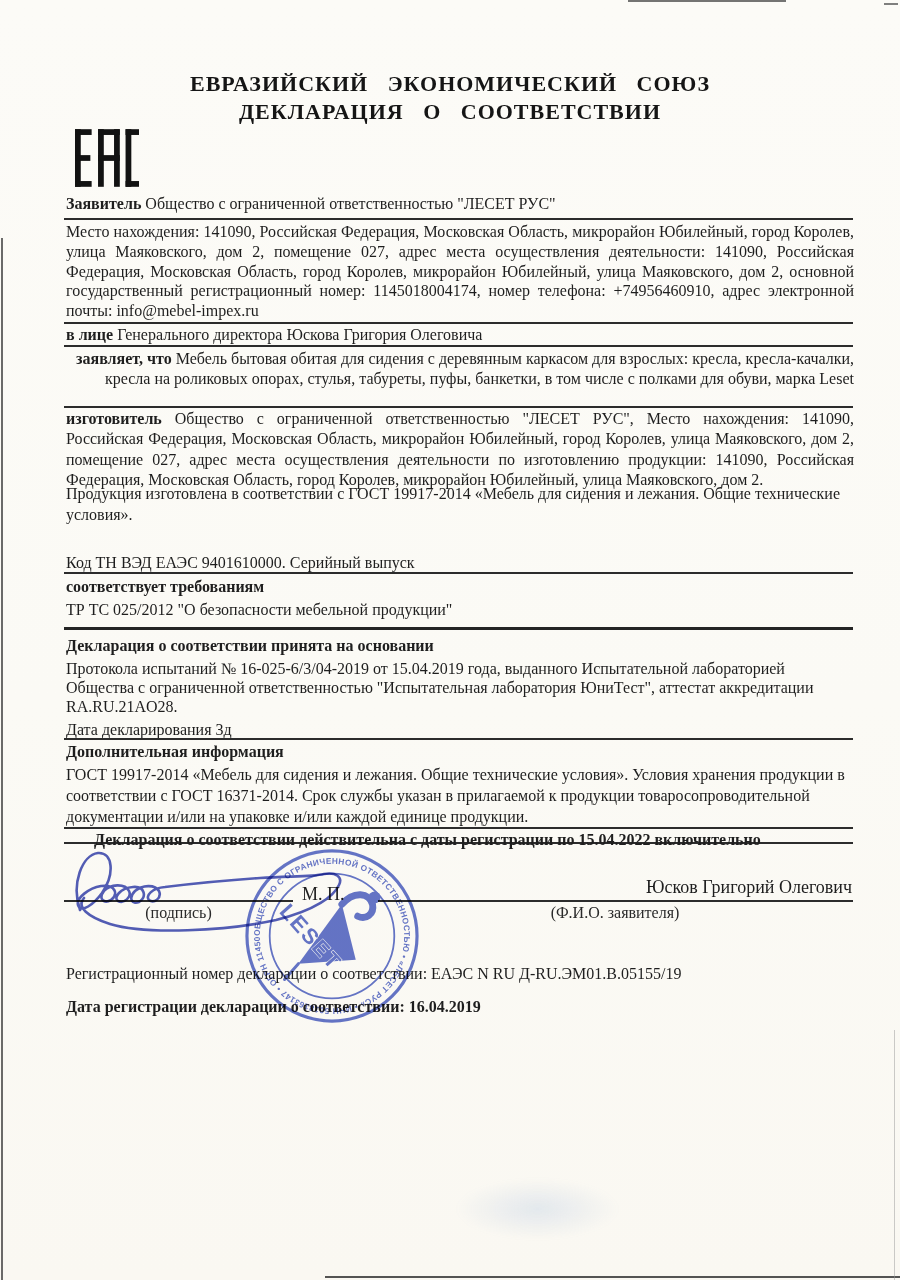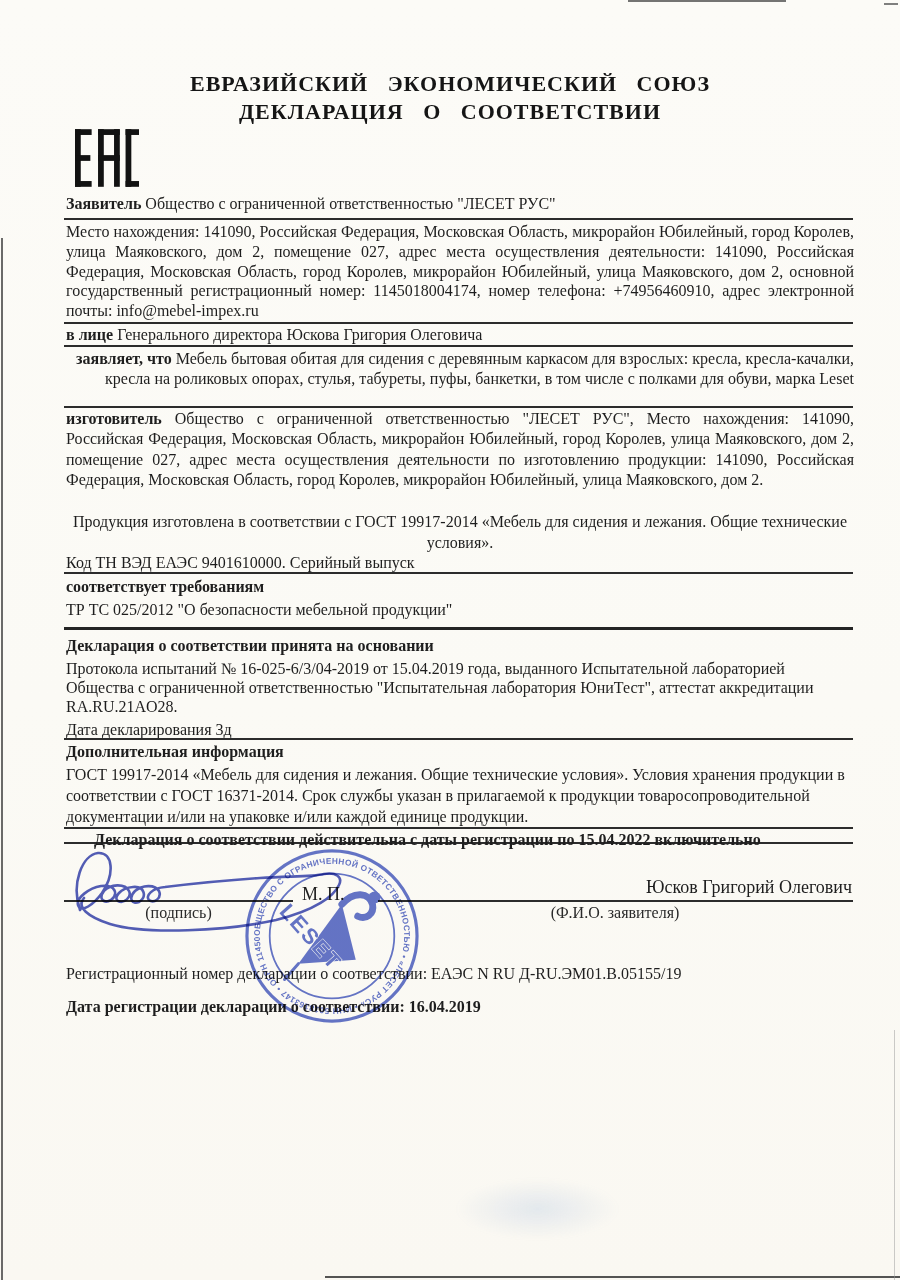--- a/index.html
+++ b/index.html
@@ -34,21 +34,21 @@
   #rule-9{top:842px;}
   .sig-line{position:absolute;top:900px;height:2px;background:#2c2c2c;}
   #sig-line-left{left:64px;width:229px;}
   #sig-line-right{left:378px;width:475px;}
 
   #applicant-line{top:194px;}
   #applicant-details{top:222px;line-height:19.8px;}
   #in-person-line{top:325px;}
   #declares-para{top:349px;line-height:19.5px;text-align:right;}
   #manufacturer-para{top:409px;line-height:20.4px;}
-  #production-standard{top:512px;text-align:center;}
+  #production-standard{top:484px;}
   #tn-ved{top:553px;}
   #compliance-label{top:577px;font-weight:700;}
   #compliance-text{top:600px;}
   #basis-label{top:636px;font-weight:700;}
   #basis-text{top:659px;line-height:19px;}
   #scheme-line{top:720px;}
   #addinfo-label{top:742px;font-weight:700;}
   #addinfo-text{top:764px;line-height:21px;}
   #validity-line{top:830px;font-weight:700;margin-left:28px;}
 

